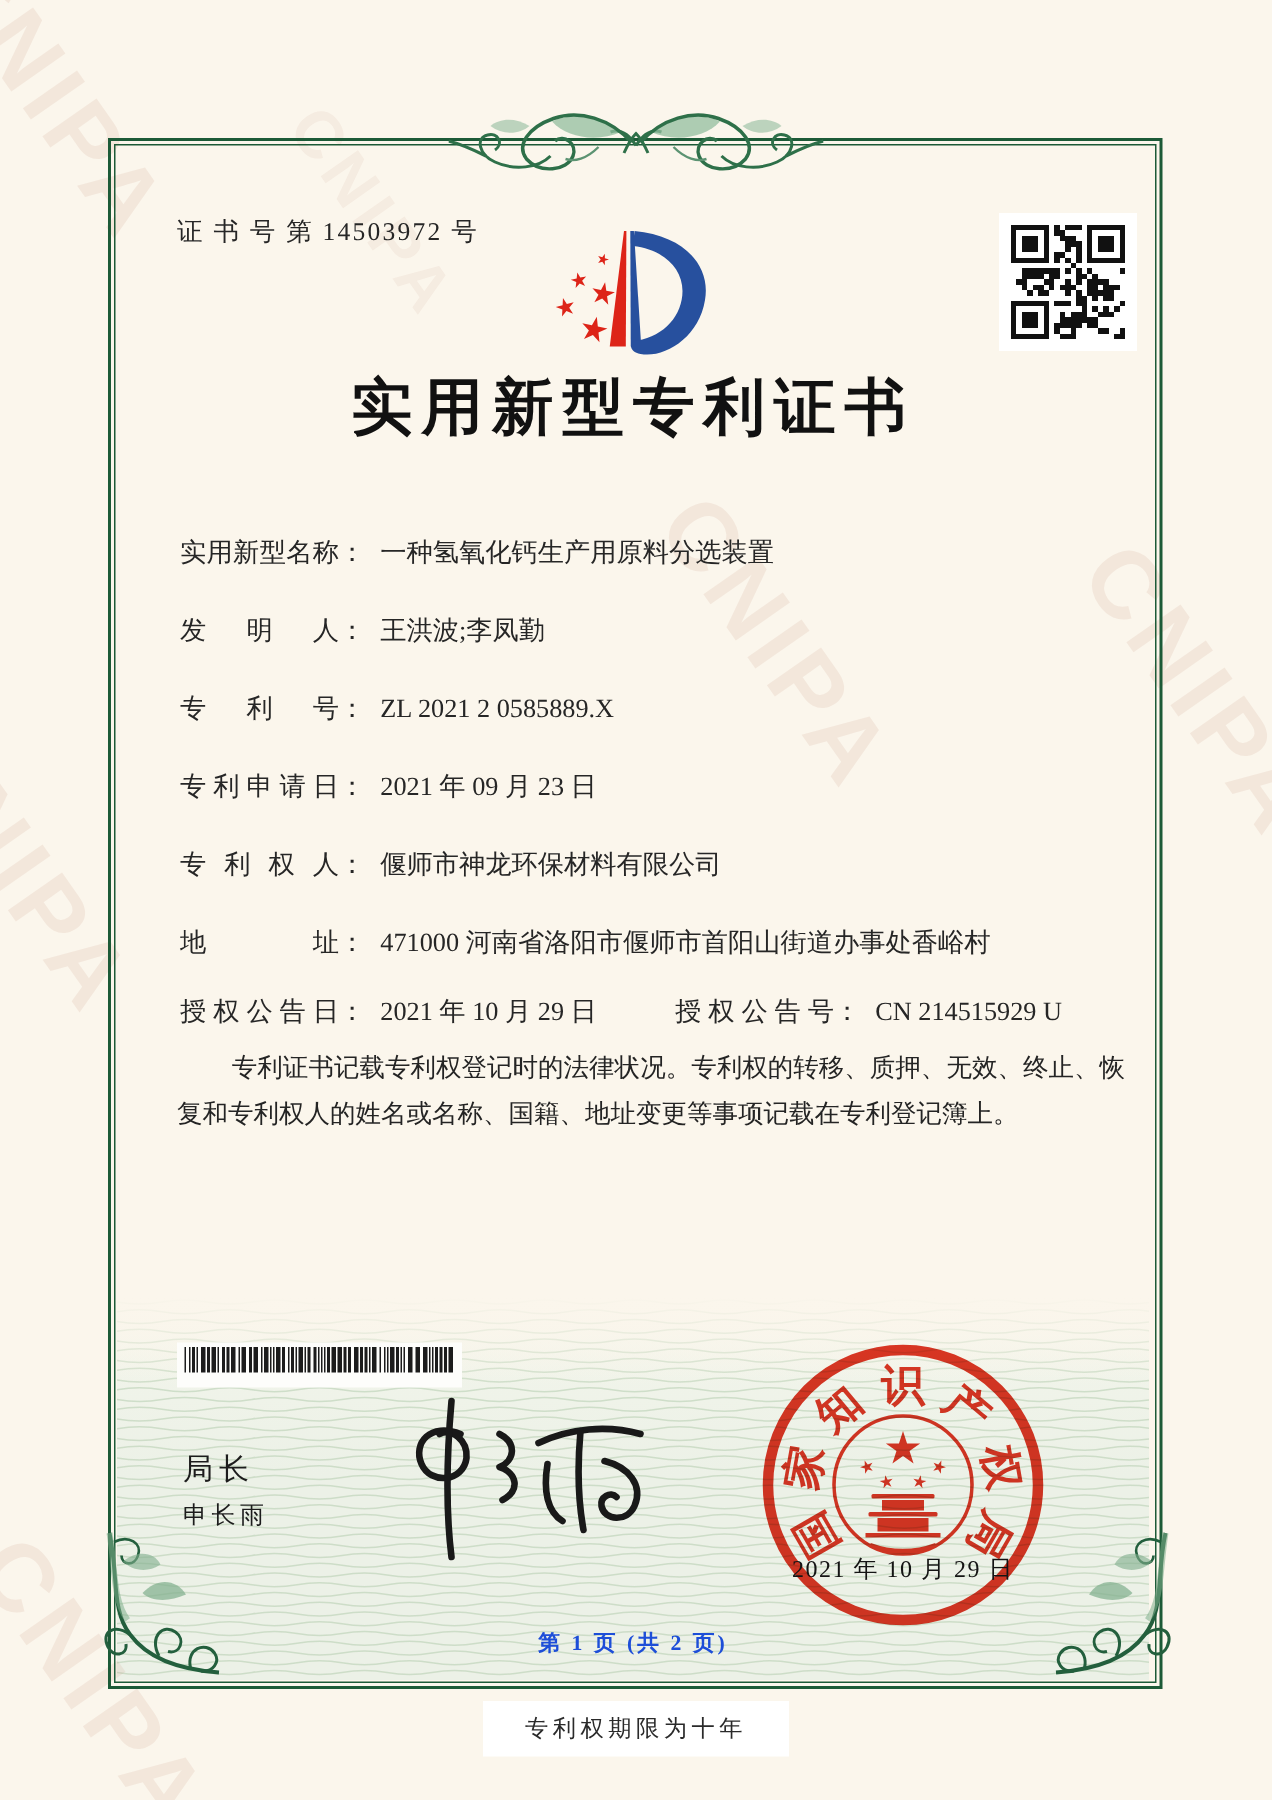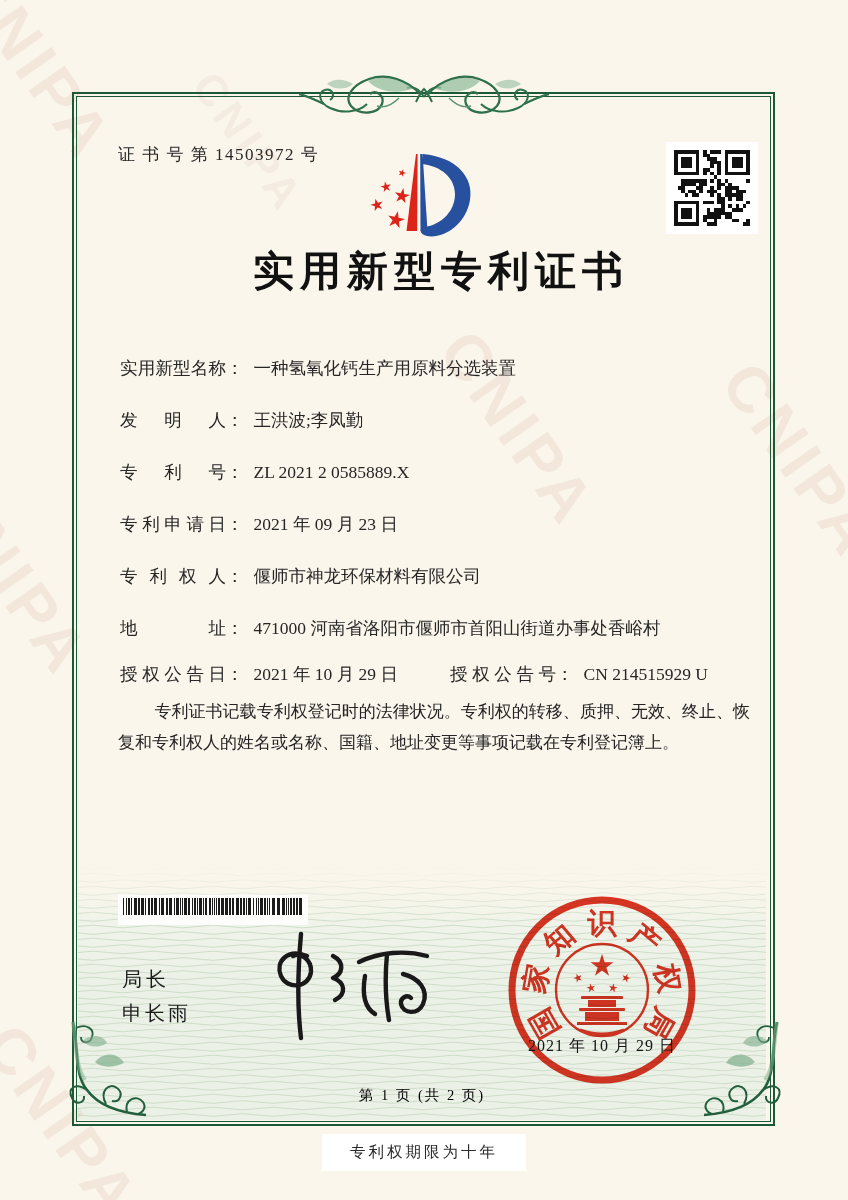--- a/index.html
+++ b/index.html
@@ -40,49 +40,49 @@
   .orn-corner.left{left:64px;top:1020px;}
   .orn-corner.right{left:694px;top:1020px;transform:scaleX(-1);}
   
   .cert-no{position:absolute;left:118px;top:143px;z-index:5;
     font-size:17px;letter-spacing:1.5px;color:#262626;text-align:right;}
   .logo{position:absolute;left:350px;top:138px;z-index:5;}
   .qr-box{position:absolute;left:666px;top:142px;width:92px;height:92px;
     background:#fff;z-index:5;display:flex;align-items:center;justify-content:center;}
   .title{
     position:absolute;left:72px;top:244px;width:700px;z-index:5;
-    text-align:center;font-size:41px;font-weight:bold;letter-spacing:6px;color:#111;padding-left:19px;
+    text-align:center;font-size:41px;font-weight:bold;letter-spacing:6px;color:#111;
   }
   
   .row{position:absolute;left:120px;z-index:5;font-size:17.5px;color:#262626;white-space:nowrap;}
   .flabel{display:inline-block;width:106px;text-align:justify;text-align-last:justify;vertical-align:bottom;}
   .fcolon{display:inline-block;}
   .fvalue{margin-left:10px;}
   .grant2{position:absolute;left:330px;top:0;}
   
   .body-text{
     position:absolute;left:118px;top:696px;width:632px;z-index:5;
     font-size:17px;line-height:31px;text-align:justify;color:#242424;
   }
   .body-text p{margin:0;text-indent:2.15em;}
   
   .barcode{position:absolute;left:118px;top:895px;height:24px;z-index:5;
     background:#fdfdfb;padding:3px 5px;font-size:0;white-space:nowrap;}
   .barcode span{display:inline-block;height:17px;background:#1c1c1c;vertical-align:top;}
   .signer-title{position:absolute;left:122px;top:966px;z-index:5;font-size:20px;letter-spacing:4px;color:#1c1c1c;}
-  .signer-name{position:absolute;left:122px;top:1000px;z-index:5;font-size:20px;letter-spacing:3px;color:#1c1c1c;}
+  .signer-name{position:absolute;left:122px;top:1000px;z-index:5;font-size:16px;letter-spacing:3px;color:#1c1c1c;}
   .signature{position:absolute;left:235px;top:928px;z-index:6;}
   .signature path{fill:none;stroke:#191919;stroke-width:4.4;stroke-linecap:round;stroke-linejoin:round;}
   .seal{position:absolute;left:502px;top:890px;z-index:5;mix-blend-mode:multiply;opacity:.96;}
   .seal .ringchar{fill:#dd2e1c;font-size:29px;font-weight:bold;text-anchor:middle;
     font-family:"Liberation Serif","DejaVu Serif",serif;}
   .seal-date{position:absolute;left:502px;top:1036px;width:200px;z-index:7;
     text-align:center;font-size:16px;letter-spacing:1px;color:#141414;}
   .page-ind{position:absolute;left:72px;top:1086px;width:700px;z-index:5;
-    text-align:center;font-size:14.5px;letter-spacing:2px;color:#000000;}
+    text-align:center;font-size:14.5px;letter-spacing:2px;color:#1d4ed8;font-weight:bold;}
   .cont-note{position:absolute;left:50%;top:1134px;transform:translateX(-50%);z-index:5;
     background:#ffffff;padding:8px 28px;font-size:15.5px;letter-spacing:3px;color:#2a2a2a;}
 </style>
 </head>
 <body>
 
 <div class="wm" style="left:35px;top:62px">CNIPA</div>
 <div class="wm small" style="left:248px;top:142px">CNIPA</div>
 <div class="wm" style="left:518px;top:428px">CNIPA</div>
 <div class="wm" style="left:800px;top:460px">CNIPA</div>

